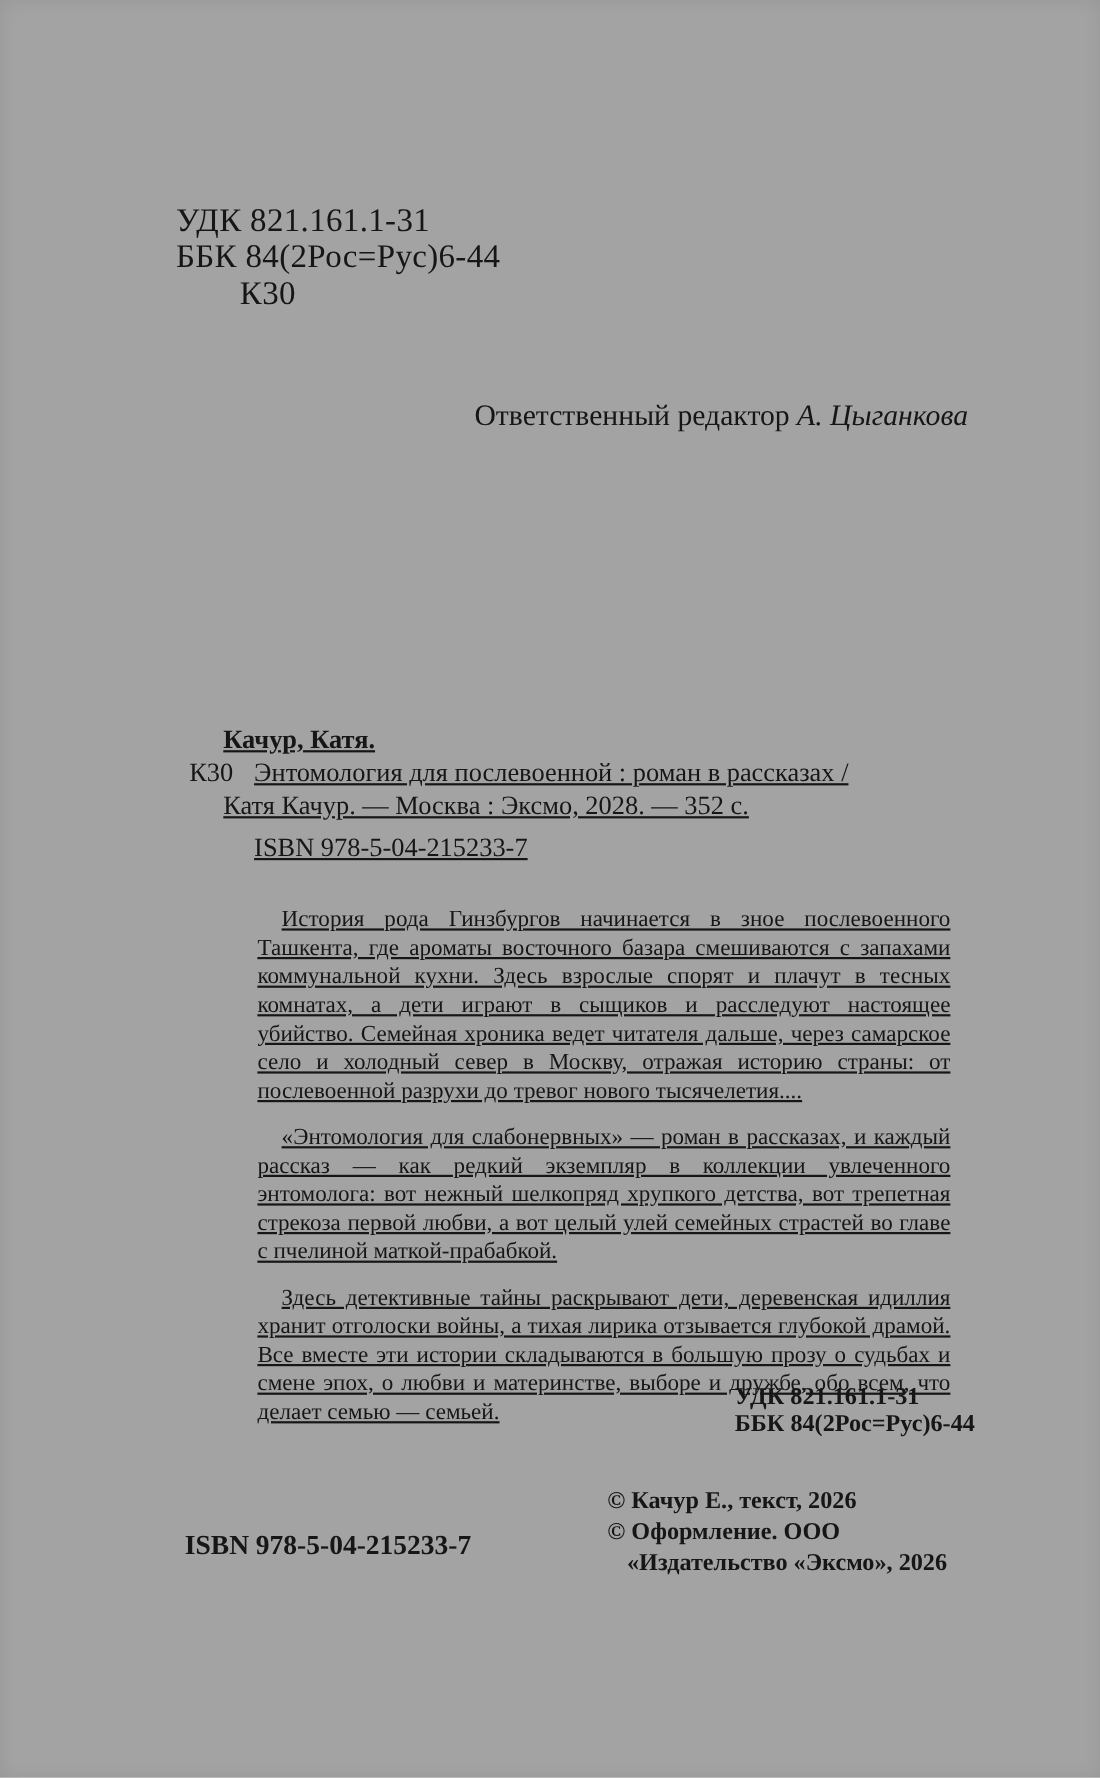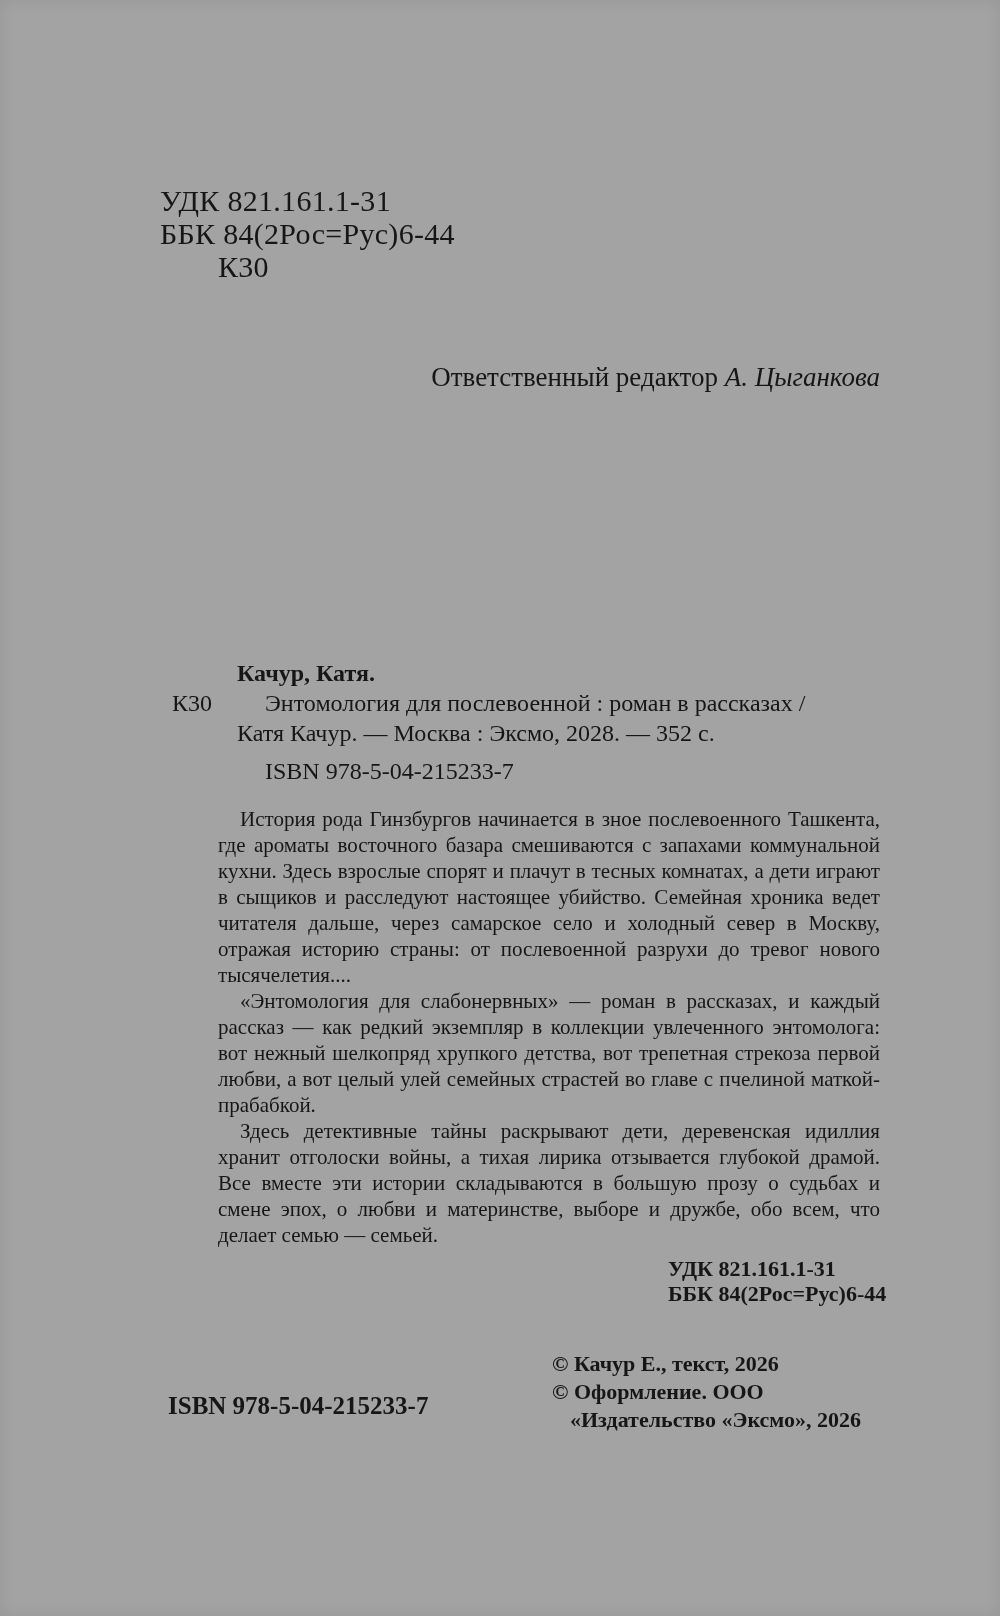--- a/index.html
+++ b/index.html
@@ -49,38 +49,39 @@
     top: 658px;
     width: 710px;
     font-size: 24px;
     line-height: 30px;
   }
   .cat-sign {
     position: absolute;
     left: 0;
     top: 30px;
   }
-  .cat-body { margin-left: 65px; }
+  .cat-body { margin-left: 31px; text-decoration: underline; }
   .cat-author { font-weight: bold; }
   .cat-line-1 { text-indent: 28px; }
   .cat-isbn { margin-top: 8px; padding-left: 28px; }
 
   
   .annotation {
     position: absolute;
     left: 218px;
     top: 806px;
     width: 662px;
     font-size: 21px;
     line-height: 26px;
     text-align: justify;
   }
   .annotation p {
-    margin: 0;
+    margin: 16px;
     text-indent: 22px;
+    text-decoration: underline;
   }
 
   
   .codes-bottom {
     position: absolute;
     left: 668px;
     top: 1256px;
     font-size: 22px;
     line-height: 25px;
     font-weight: bold;

